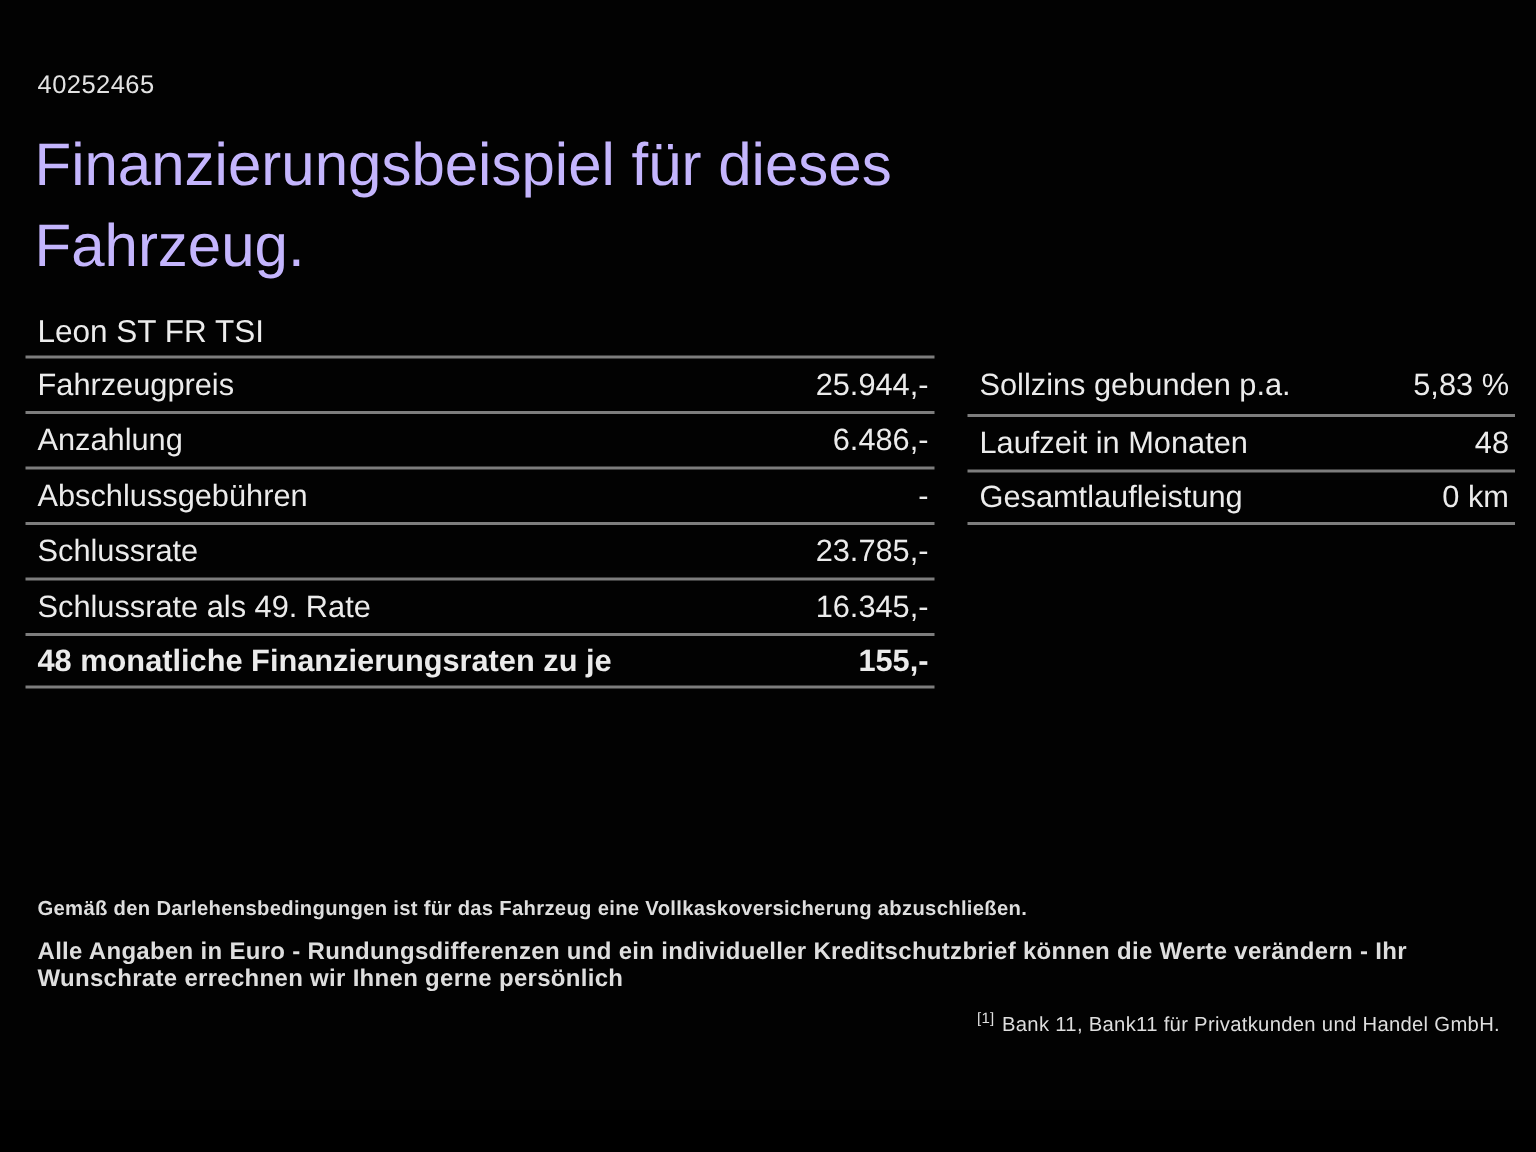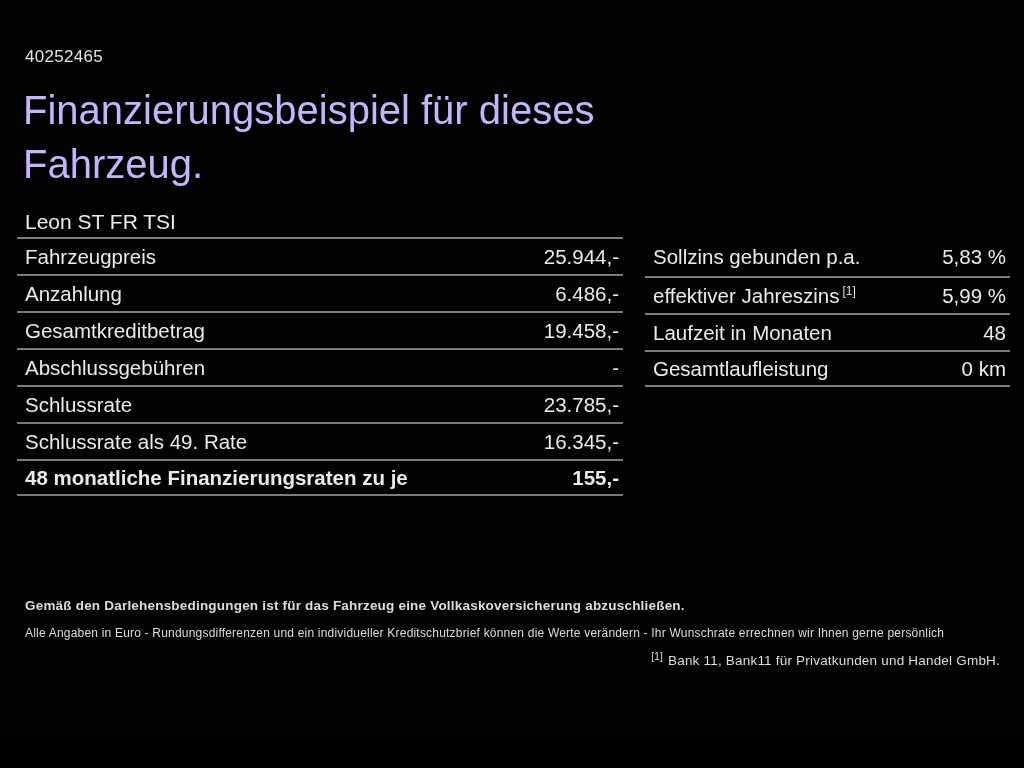--- a/index.html
+++ b/index.html
@@ -70,22 +70,22 @@
     width: 975px;
     color: #dedede;
   }
   .footer .insurance-note {
     font-size: 13.5px;
     font-weight: 700;
     margin-bottom: 13px;
     letter-spacing: 0.2px;
   }
   .footer .disclaimer {
-    font-size: 12px;
-    font-weight: 400;
+    font-size: 16px;
+    font-weight: 700;
     margin-bottom: 9px;
     letter-spacing: 0.2px;
   }
   .footer .footnote {
     font-size: 13.5px;
     margin-top: 13px;
     letter-spacing: 0.2px;
     text-align: right;
   }
   .footer .footnote sup.fn-ref { font-size: 10px; margin-left: 0; margin-right: 5px; }
@@ -106,24 +106,20 @@
     <div class="finance-table left">
       <div class="finance-row">
         <span class="lbl">Fahrzeugpreis</span>
         <span class="val">25.944,-</span>
       </div>
       <div class="finance-row">
         <span class="lbl">Anzahlung</span>
         <span class="val">6.486,-</span>
       </div>
       <div class="finance-row">
-        <span class="lbl">Gesamtkreditbetrag</span>
-        <span class="val">19.458,-</span>
-      </div>
-      <div class="finance-row">
         <span class="lbl">Abschlussgebühren</span>
         <span class="val">-</span>
       </div>
       <div class="finance-row">
         <span class="lbl">Schlussrate</span>
         <span class="val">23.785,-</span>
       </div>
       <div class="finance-row">
         <span class="lbl">Schlussrate als 49. Rate</span>
         <span class="val">16.345,-</span>
@@ -133,24 +129,20 @@
         <span class="val">155,-</span>
       </div>
     </div>
 
     <div class="finance-table right">
       <div class="finance-row">
         <span class="lbl">Sollzins gebunden p.a.</span>
         <span class="val">5,83 %</span>
       </div>
       <div class="finance-row">
-        <span class="lbl"><span>effektiver Jahreszins</span><sup class="fn-ref">[1]</sup></span>
-        <span class="val">5,99 %</span>
-      </div>
-      <div class="finance-row">
         <span class="lbl">Laufzeit in Monaten</span>
         <span class="val">48</span>
       </div>
       <div class="finance-row">
         <span class="lbl">Gesamtlaufleistung</span>
         <span class="val">0 km</span>
       </div>
     </div>
 
   </div>

